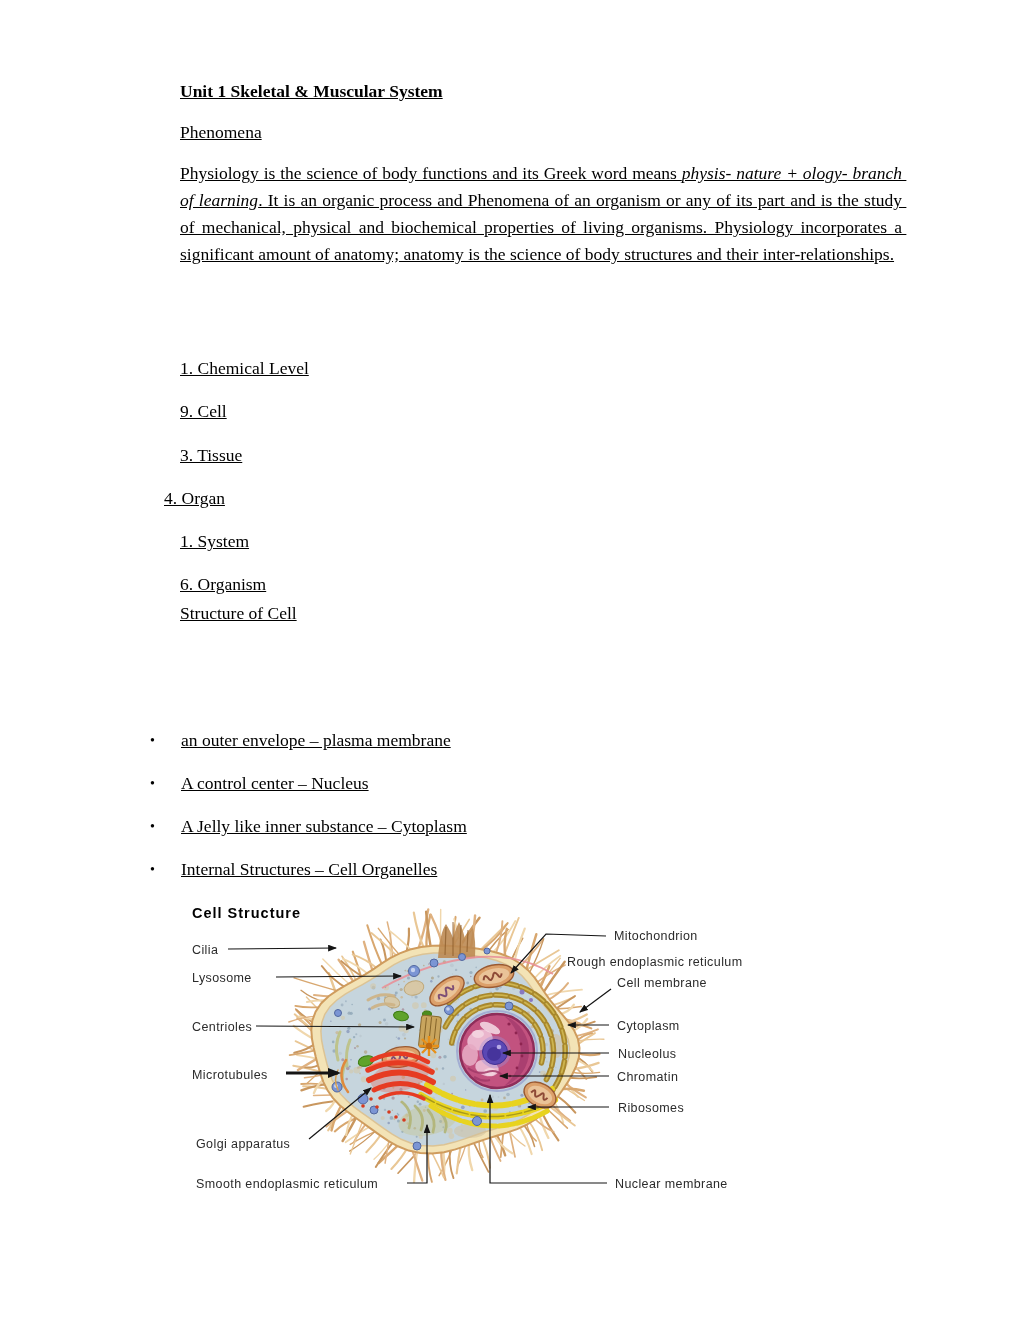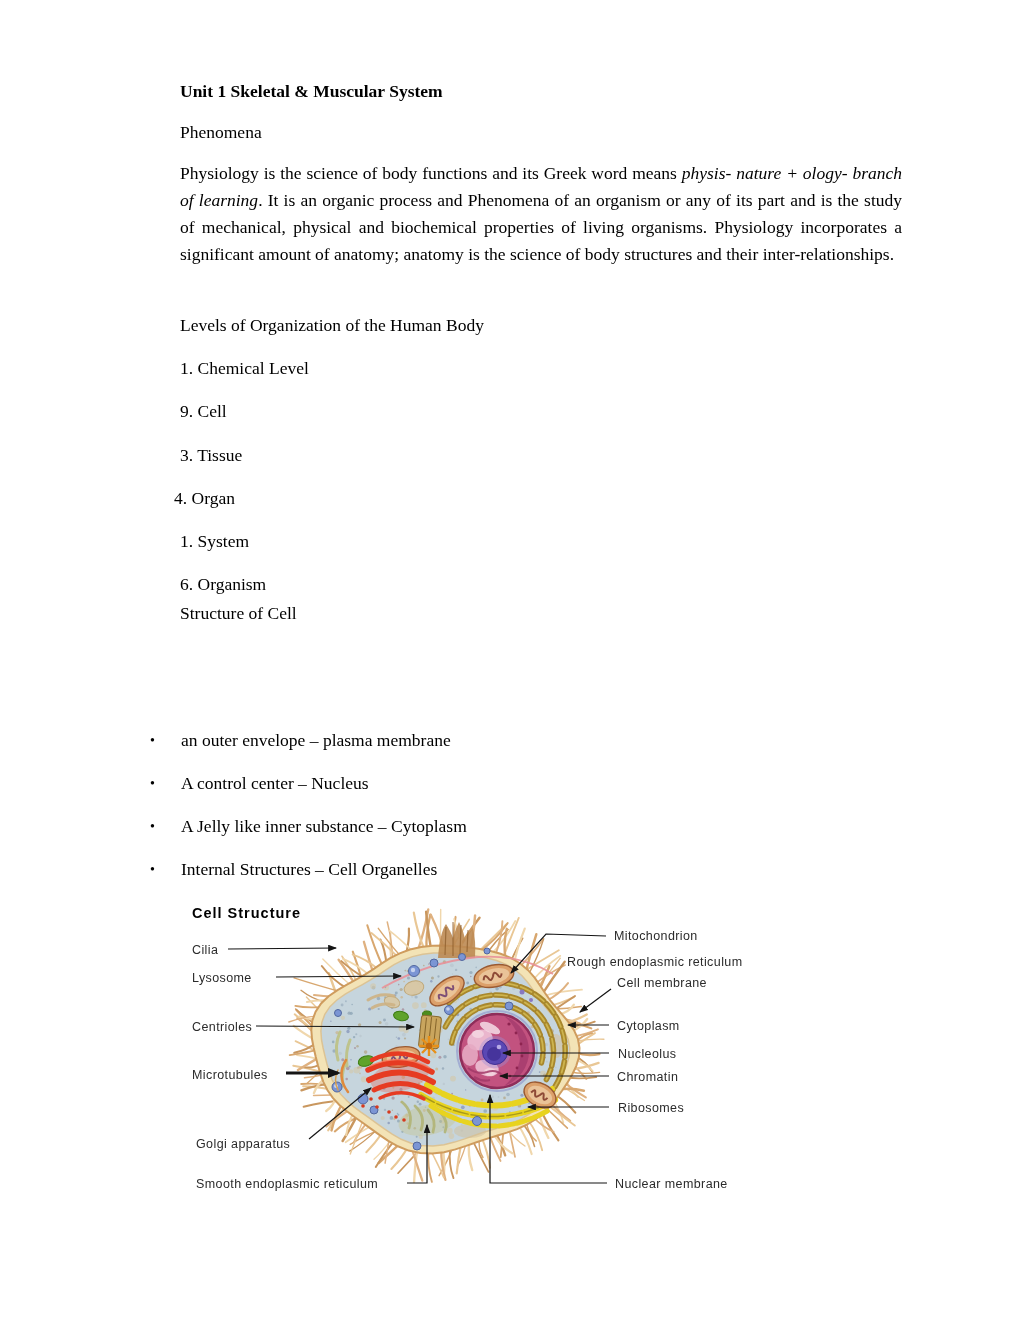--- a/index.html
+++ b/index.html
@@ -1,18 +1,18 @@
 <!DOCTYPE html>
 <html><head>
 <meta charset="utf-8">
 <style>
   html,body{margin:0;padding:0;background:#ffffff;}
   .page{position:relative;width:1020px;height:1320px;background:#fff;overflow:hidden;
         font-family:"Liberation Serif",serif;color:#000;}
-  .doc{position:absolute;font-size:17.5px;line-height:27px;white-space:pre-wrap;}
+  .doc{position:absolute;font-size:17.5px;line-height:27px;white-space:pre-wrap;text-decoration:underline;}
   .b{font-weight:bold;}
   .just{text-align:justify;}
   .dot{display:inline-block;width:31px;font-size:14px;vertical-align:1px;}
   svg{position:absolute;left:186px;top:895px;}
   .lbl{font-family:"Liberation Sans",sans-serif;font-size:12.5px;fill:#2b2b2b;letter-spacing:0.4px;}
   .figtitle{font-family:"Liberation Sans",sans-serif;font-weight:bold;font-size:14.5px;
             letter-spacing:1px;fill:#000;}
   .ll{stroke:#141414;stroke-width:1.2;fill:none;}
   .llthick{stroke:#141414;stroke-width:3;fill:none;}
 </style>
@@ -20,26 +20,25 @@
 <body>
 
 <div class="page">
 
   <div class="doc b" style="left:180px;top:78px">Unit 1 Skeletal &amp; Muscular System</div>
 
   <div class="doc" style="left:180px;top:119px">Phenomena</div>
 
   <div class="doc just" style="left:180px;top:160px;width:722px"><span>Physiology is the science of body functions and its Greek word means </span><i>physis- nature + ology- branch of learning</i><span>. It is an organic process and Phenomena of an organism or any of its part and is the study of mechanical, physical and biochemical properties of living organisms. Physiology incorporates a significant amount of anatomy; anatomy is the science of body structures and their inter-relationships.</span></div>
 
-  <div class="doc" style="left:180px;top:312px">Levels of Organization of the Human Body</div>
 
   <div class="doc" style="left:180px;top:355px">1. Chemical Level</div>
   <div class="doc" style="left:180px;top:398px">9. Cell</div>
   <div class="doc" style="left:180px;top:442px">3. Tissue</div>
-  <div class="doc" style="left:174px;top:485px">4. Organ</div>
+  <div class="doc" style="left:164px;top:485px">4. Organ</div>
   <div class="doc" style="left:180px;top:528px">1. System</div>
   <div class="doc" style="left:180px;top:571px">6. Organism</div>
 
   <div class="doc" style="left:180px;top:600px">Structure of Cell</div>
 
 
   <div class="doc" style="left:150px;top:770px"><span class="dot">•</span><span>A control center – Nucleus</span></div>
   <div class="doc" style="left:150px;top:727px"><span class="dot">•</span><span>an outer envelope – plasma membrane</span></div>
   <div class="doc" style="left:150px;top:813px"><span class="dot">•</span><span>A Jelly like inner substance – Cytoplasm</span></div>
   <div class="doc" style="left:150px;top:856px"><span class="dot">•</span><span>Internal Structures – Cell Organelles</span></div>

